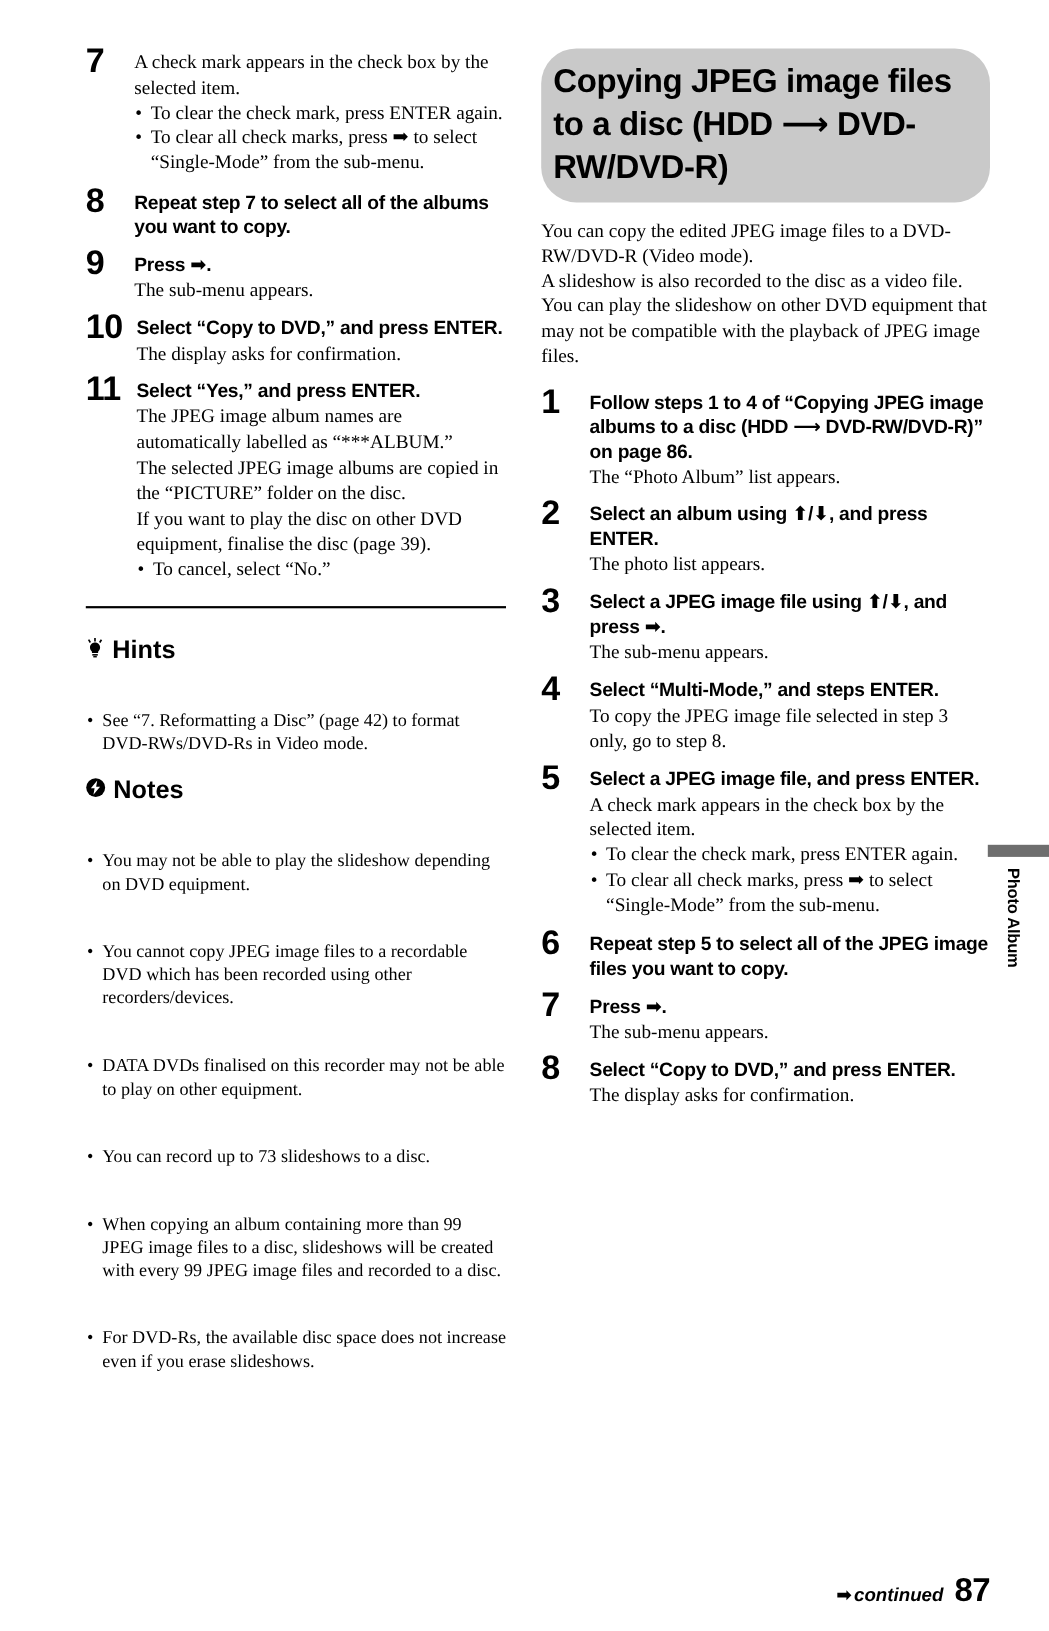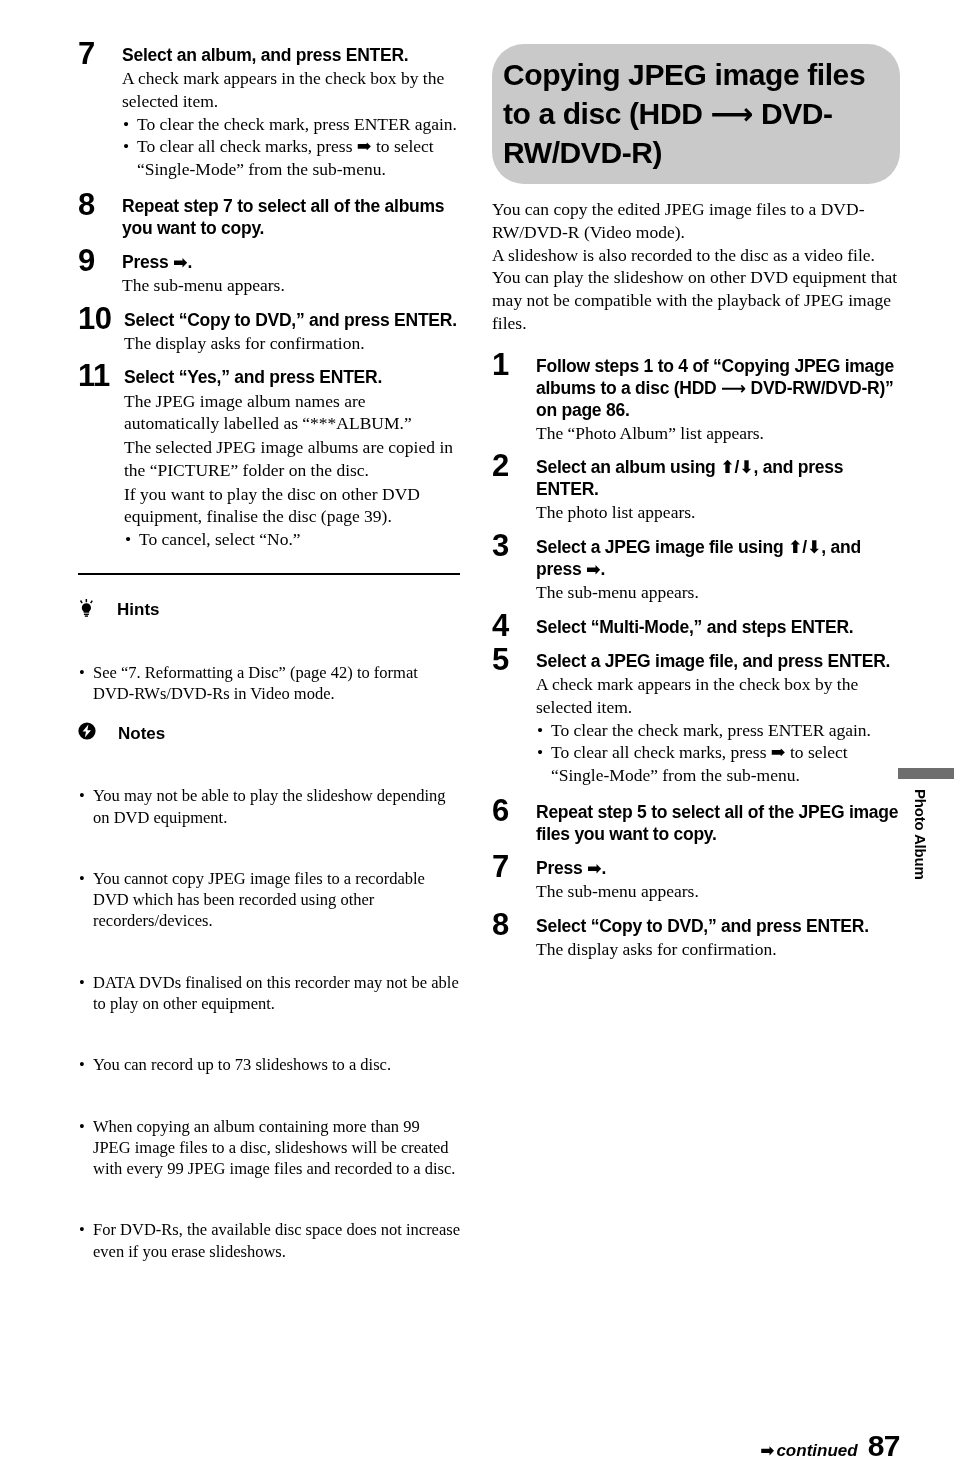--- a/index.html
+++ b/index.html
@@ -102,24 +102,24 @@
 
   
   .rule {
     border: 0;
     border-top: 2px solid #000;
     margin: 22px 0 24px 0;
   }
   .callout-head {
     display: flex;
     align-items: center;
-    gap: 22px;
-    font-family: "Liberation Sans", "DejaVu Sans", sans-serif;
-    font-weight: bold;
-    font-size: 17px;
+    gap: 7px;
+    font-family: "Liberation Sans", "DejaVu Sans", sans-serif;
+    font-weight: bold;
+    font-size: 23px;
     margin-bottom: 2px;
   }
   .callout-block { margin-bottom: 18px; }
   .callout-block ul.bul > li { font-size: 16.5px; line-height: 1.29; margin-top: 40px; }
 
   .icon-bulb, .icon-bolt { flex: 0 0 auto; display: block; }
 
   
   .edge-tab {
     position: absolute;
@@ -172,21 +172,20 @@
 </style>
 </head>
 <body>
 
 <div class="page">
 
   <div class="col col-left">
     <div id="left-steps">
         <div class="step" style="margin-bottom: 14px;">
           <div class="num">7</div>
-          <div class="step-title">Select an album, and press ENTER.</div>
           <div class="step-body">A check mark appears in the check box by the selected item.</div>
           <ul class="bul">
             <li>To clear the check mark, press ENTER again.</li>
             <li>To clear all check marks, press ➡ to select “Single-Mode” from the sub-menu.</li>
           </ul>
         </div>
         <div class="step" style="margin-bottom: 12px;">
           <div class="num">8</div>
           <div class="step-title">Repeat step 7 to select all of the albums you want to copy.</div>
         </div>
@@ -274,20 +273,21 @@
           <div class="step-body">The photo list appears.</div>
         </div>
         <div class="step" style="margin-bottom: 12px;">
           <div class="num">3</div>
           <div class="step-title">Select a JPEG image file using ⬆/⬇, and press ➡.</div>
           <div class="step-body">The sub-menu appears.</div>
         </div>
         <div class="step" style="margin-bottom: 12px;">
           <div class="num">4</div>
           <div class="step-title">Select “Multi-Mode,” and steps ENTER.</div>
+          <div class="step-body">To copy the JPEG image file selected in step 3 only, go to step 8.</div>
         </div>
         <div class="step" style="margin-bottom: 14px;">
           <div class="num">5</div>
           <div class="step-title">Select a JPEG image file, and press ENTER.</div>
           <div class="step-body">A check mark appears in the check box by the selected item.</div>
           <ul class="bul">
             <li>To clear the check mark, press ENTER again.</li>
             <li>To clear all check marks, press ➡ to select “Single-Mode” from the sub-menu.</li>
           </ul>
         </div>

